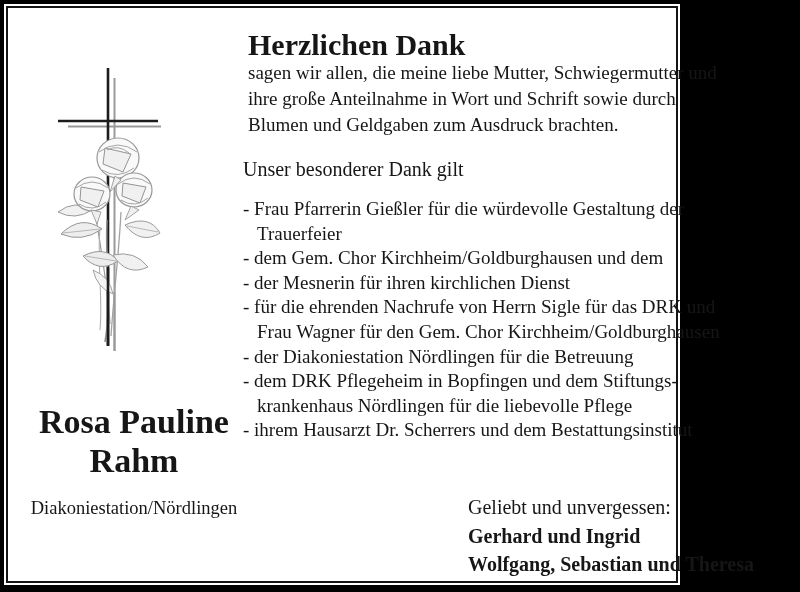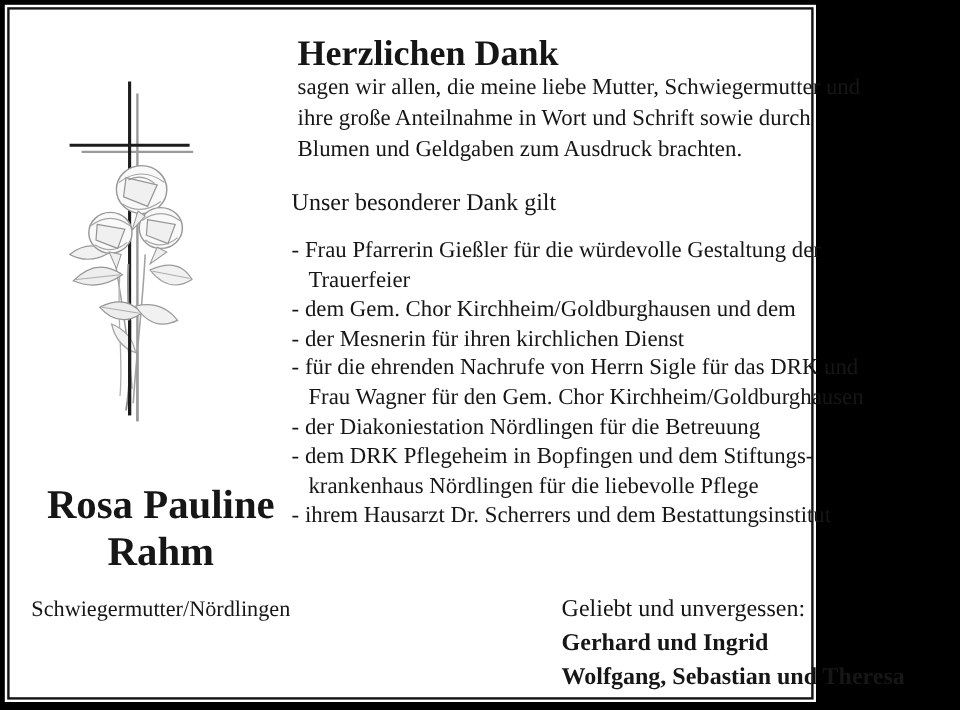--- a/index.html
+++ b/index.html
@@ -186,14 +186,14 @@
   <div class="abs closing">
     <div>Geliebt und unvergessen:</div>
     <div class="names">Gerhard und Ingrid</div>
     <div class="names">Wolfgang, Sebastian und Theresa</div>
   </div>
 
   <div class="abs left-col name-block">
     <div>Rosa Pauline</div>
     <div>Rahm</div>
   </div>
-  <div class="abs left-col location-line">Schwiegermutter/Nördlingen</div>
+  <div class="abs left-col location-line">Diakoniestation/Nördlingen</div>
 </div>
 
 </body></html>

